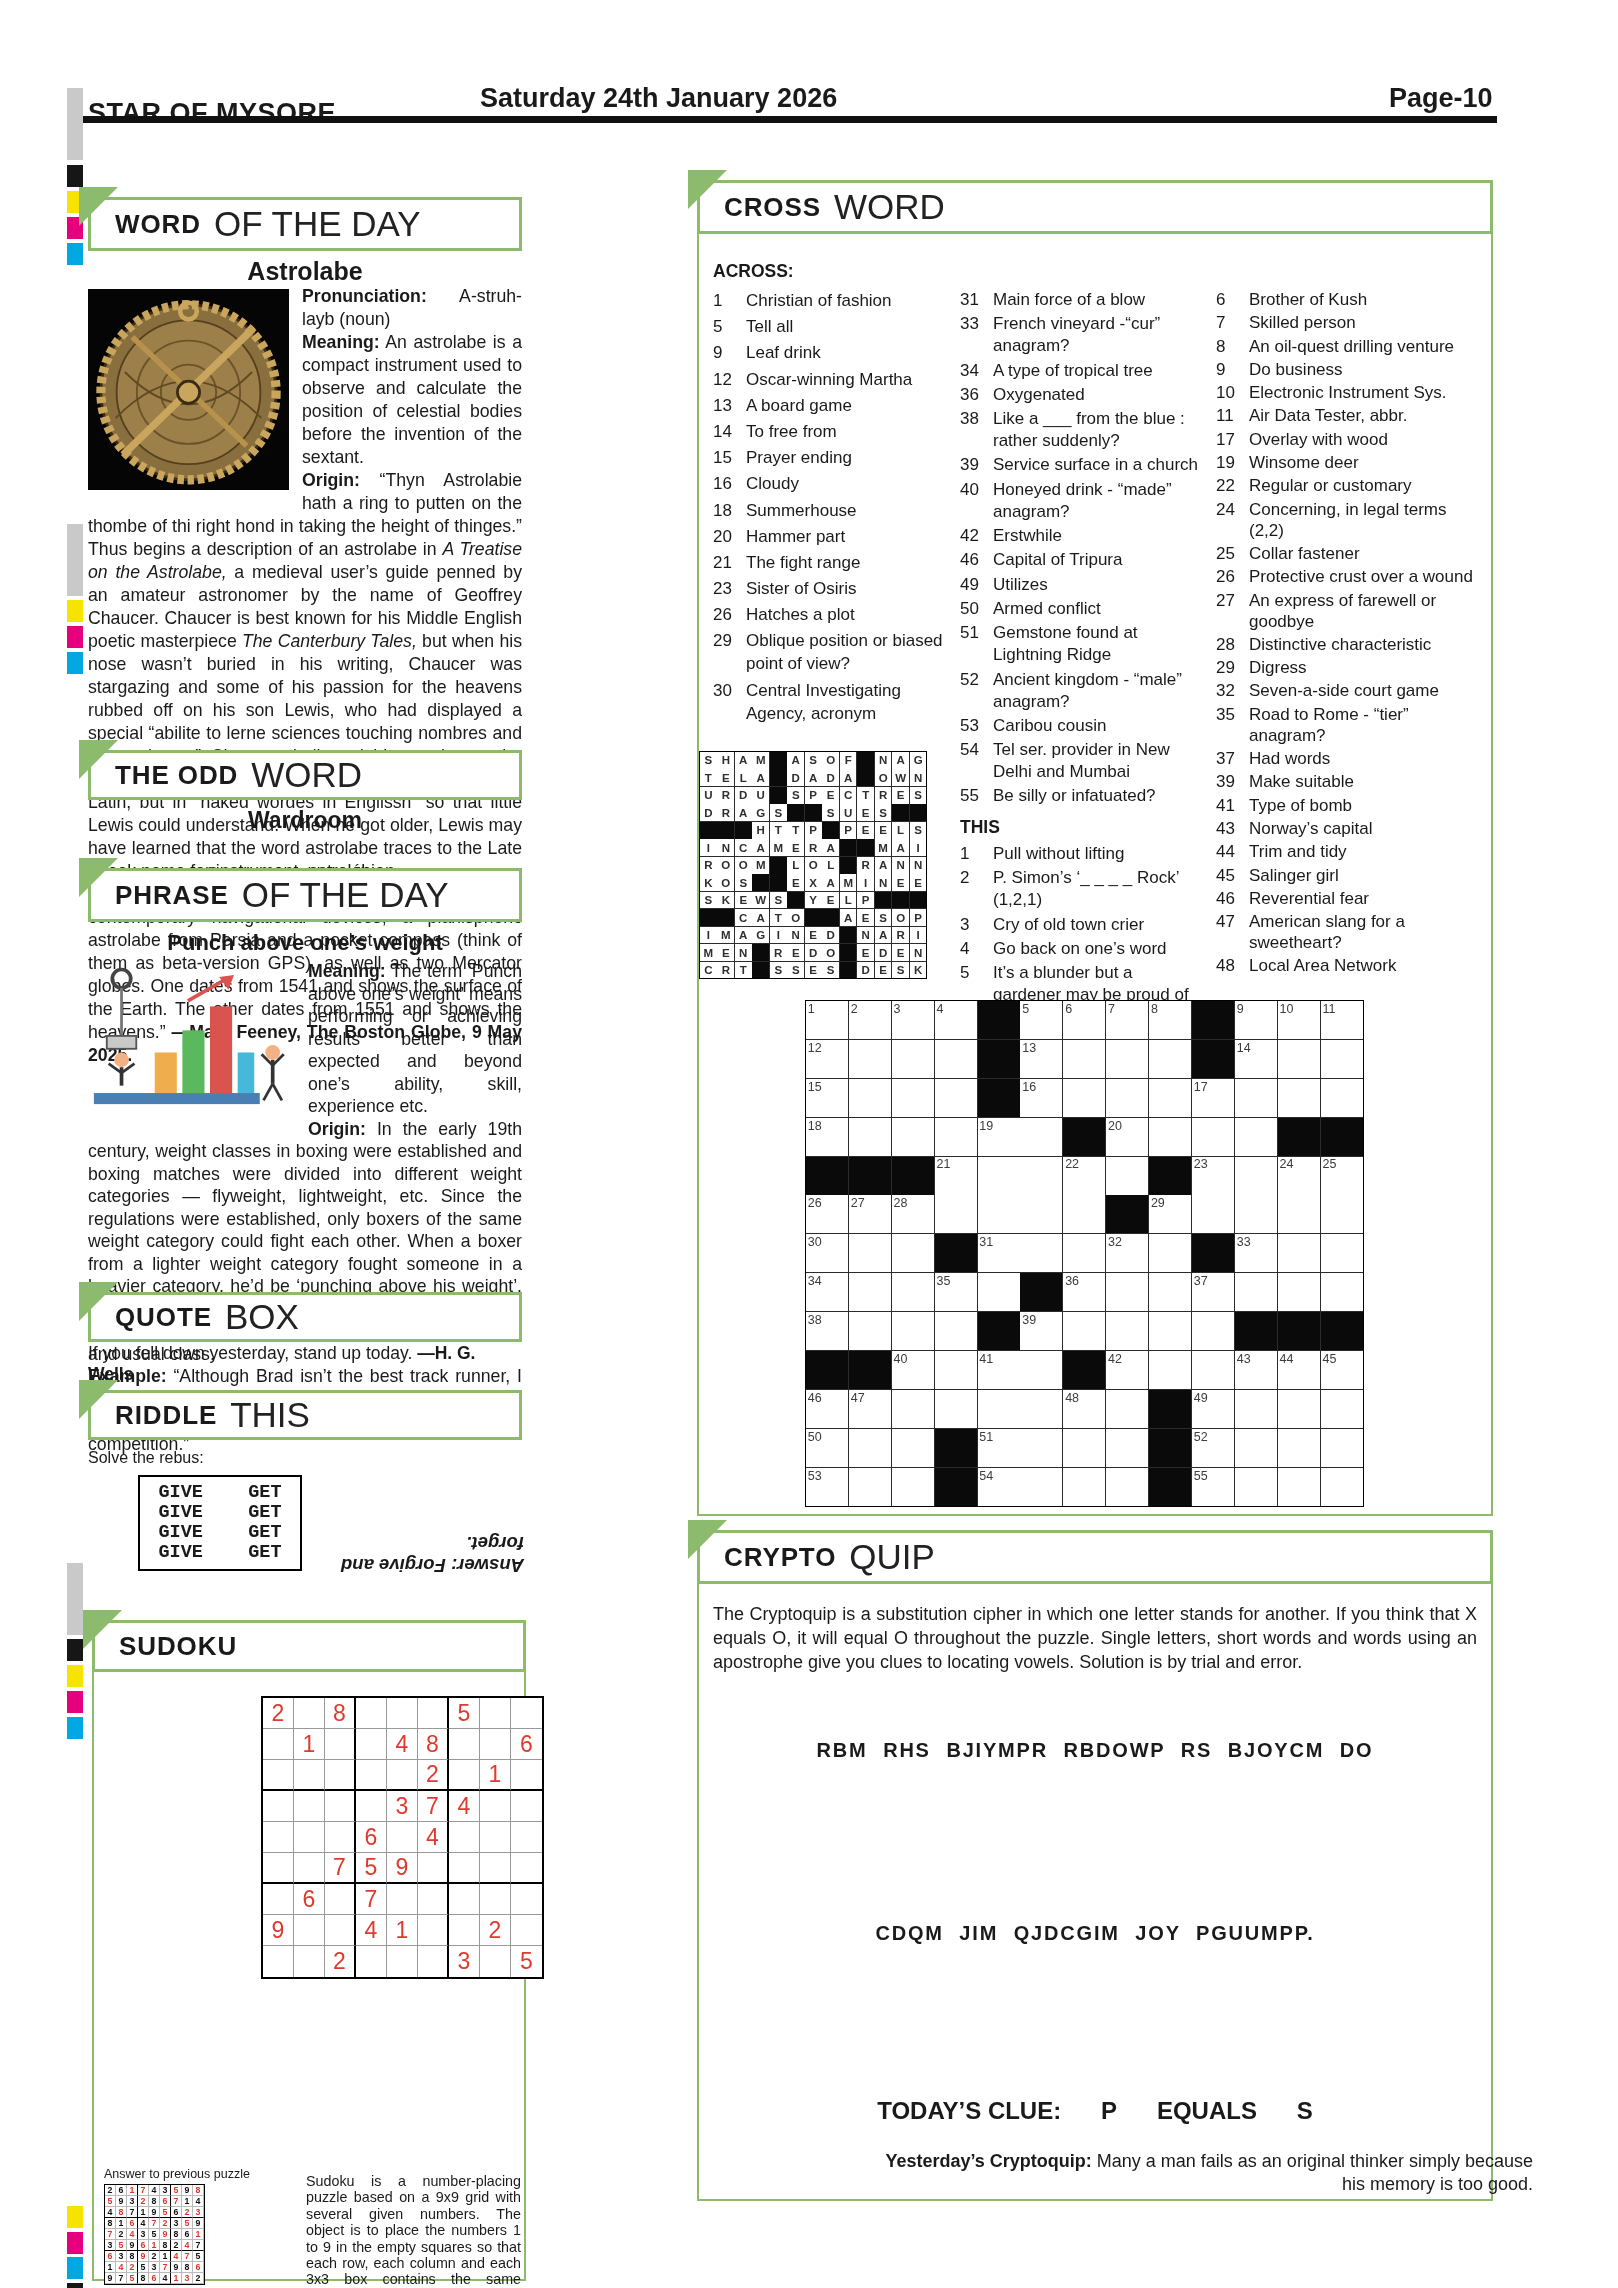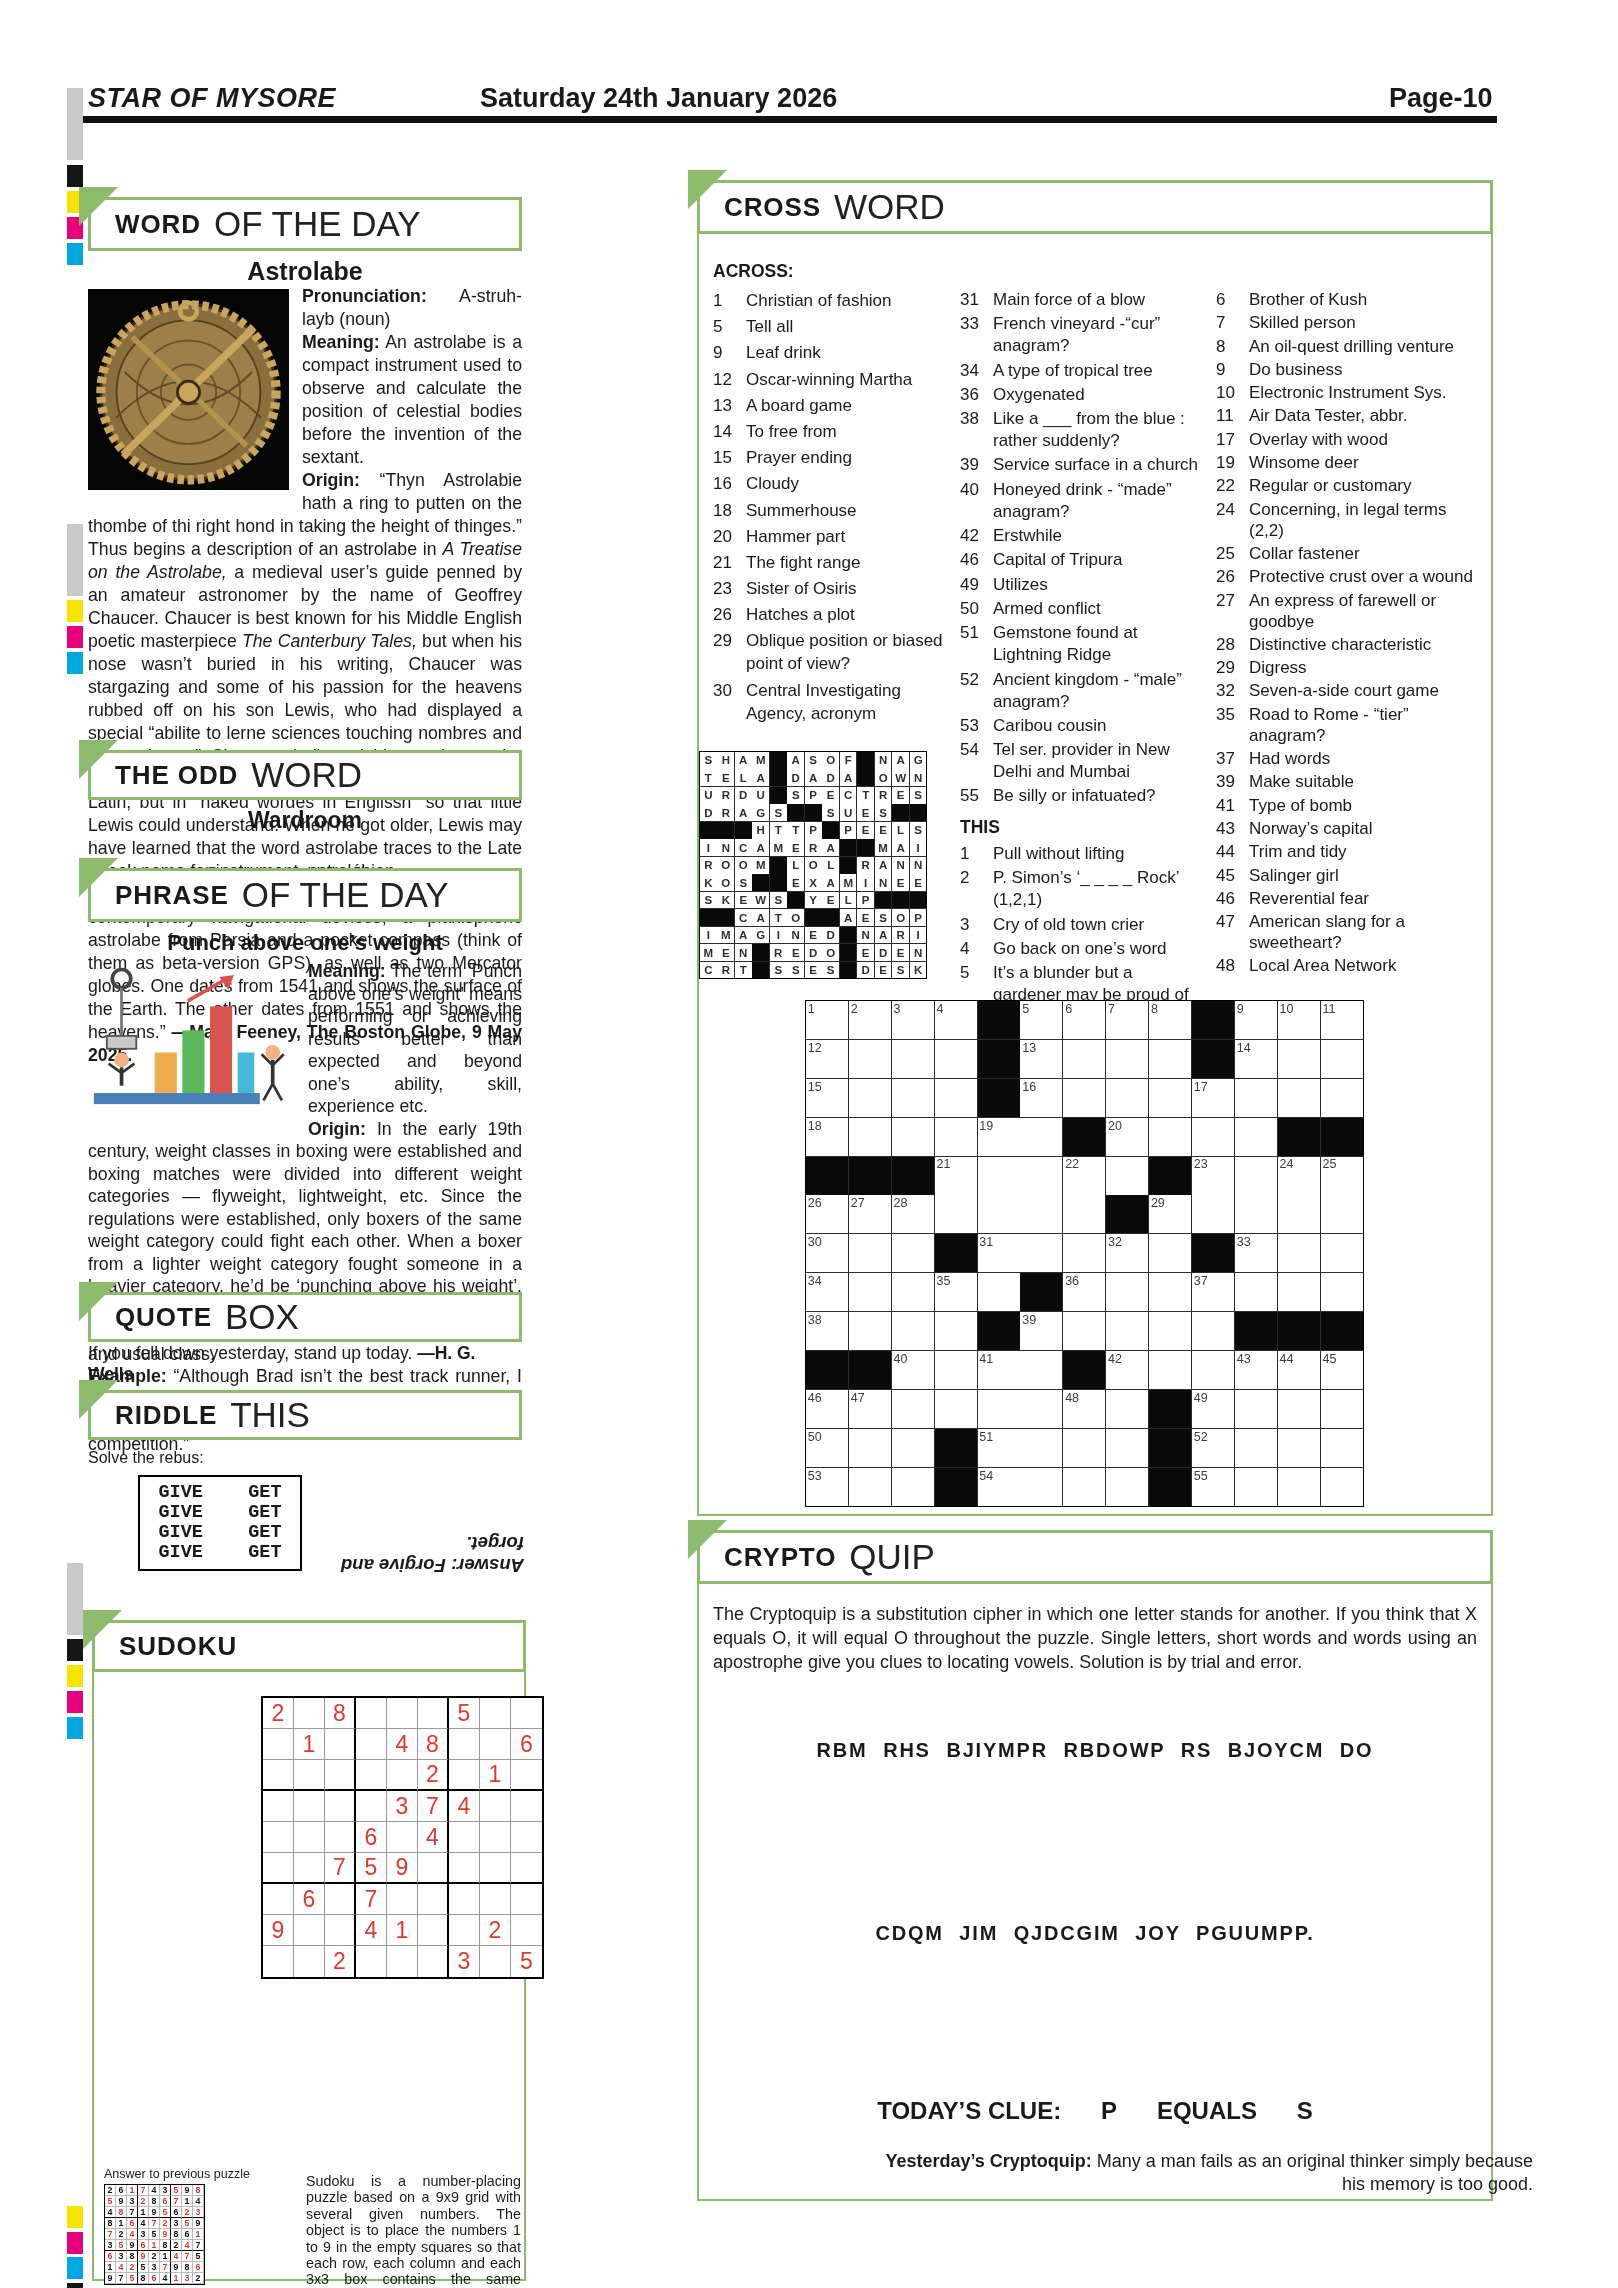--- a/index.html
+++ b/index.html
@@ -1,20 +1,20 @@
 <!DOCTYPE html>
 <html style="font-size:14.8px"><head>
 <meta charset="utf-8">
 <style>
   html,body{margin:0;padding:0;background:#fff;}
   body{width:1619px;height:2289px;position:relative;font-family:"Liberation Sans",sans-serif;color:#1a1a1a;overflow:hidden;}
   .abs{position:absolute;}
 
   
-  #paper-name{left:88px;top:83px;font-size:27px;font-weight:bold;letter-spacing:0.5px;font-style:italic;}
+  #paper-name{left:88px;top:98px;font-size:27px;font-weight:bold;letter-spacing:0.5px;}
   #paper-date{left:480px;top:83px;font-size:27px;font-weight:bold;}
   #page-no{left:1389px;top:83px;font-size:27px;font-weight:bold;}
   #head-rule{left:83px;top:116px;width:1414px;height:6.5px;background:#111;}
 
   
   .cbar{position:absolute;left:67px;width:15.7px;}
   .gray{background:#c9c9c9;} .blackb{background:#161616;} .yellowb{background:#f6e400;}
   .magentab{background:#e6007e;} .cyanb{background:#00a7e1;}
 
   

